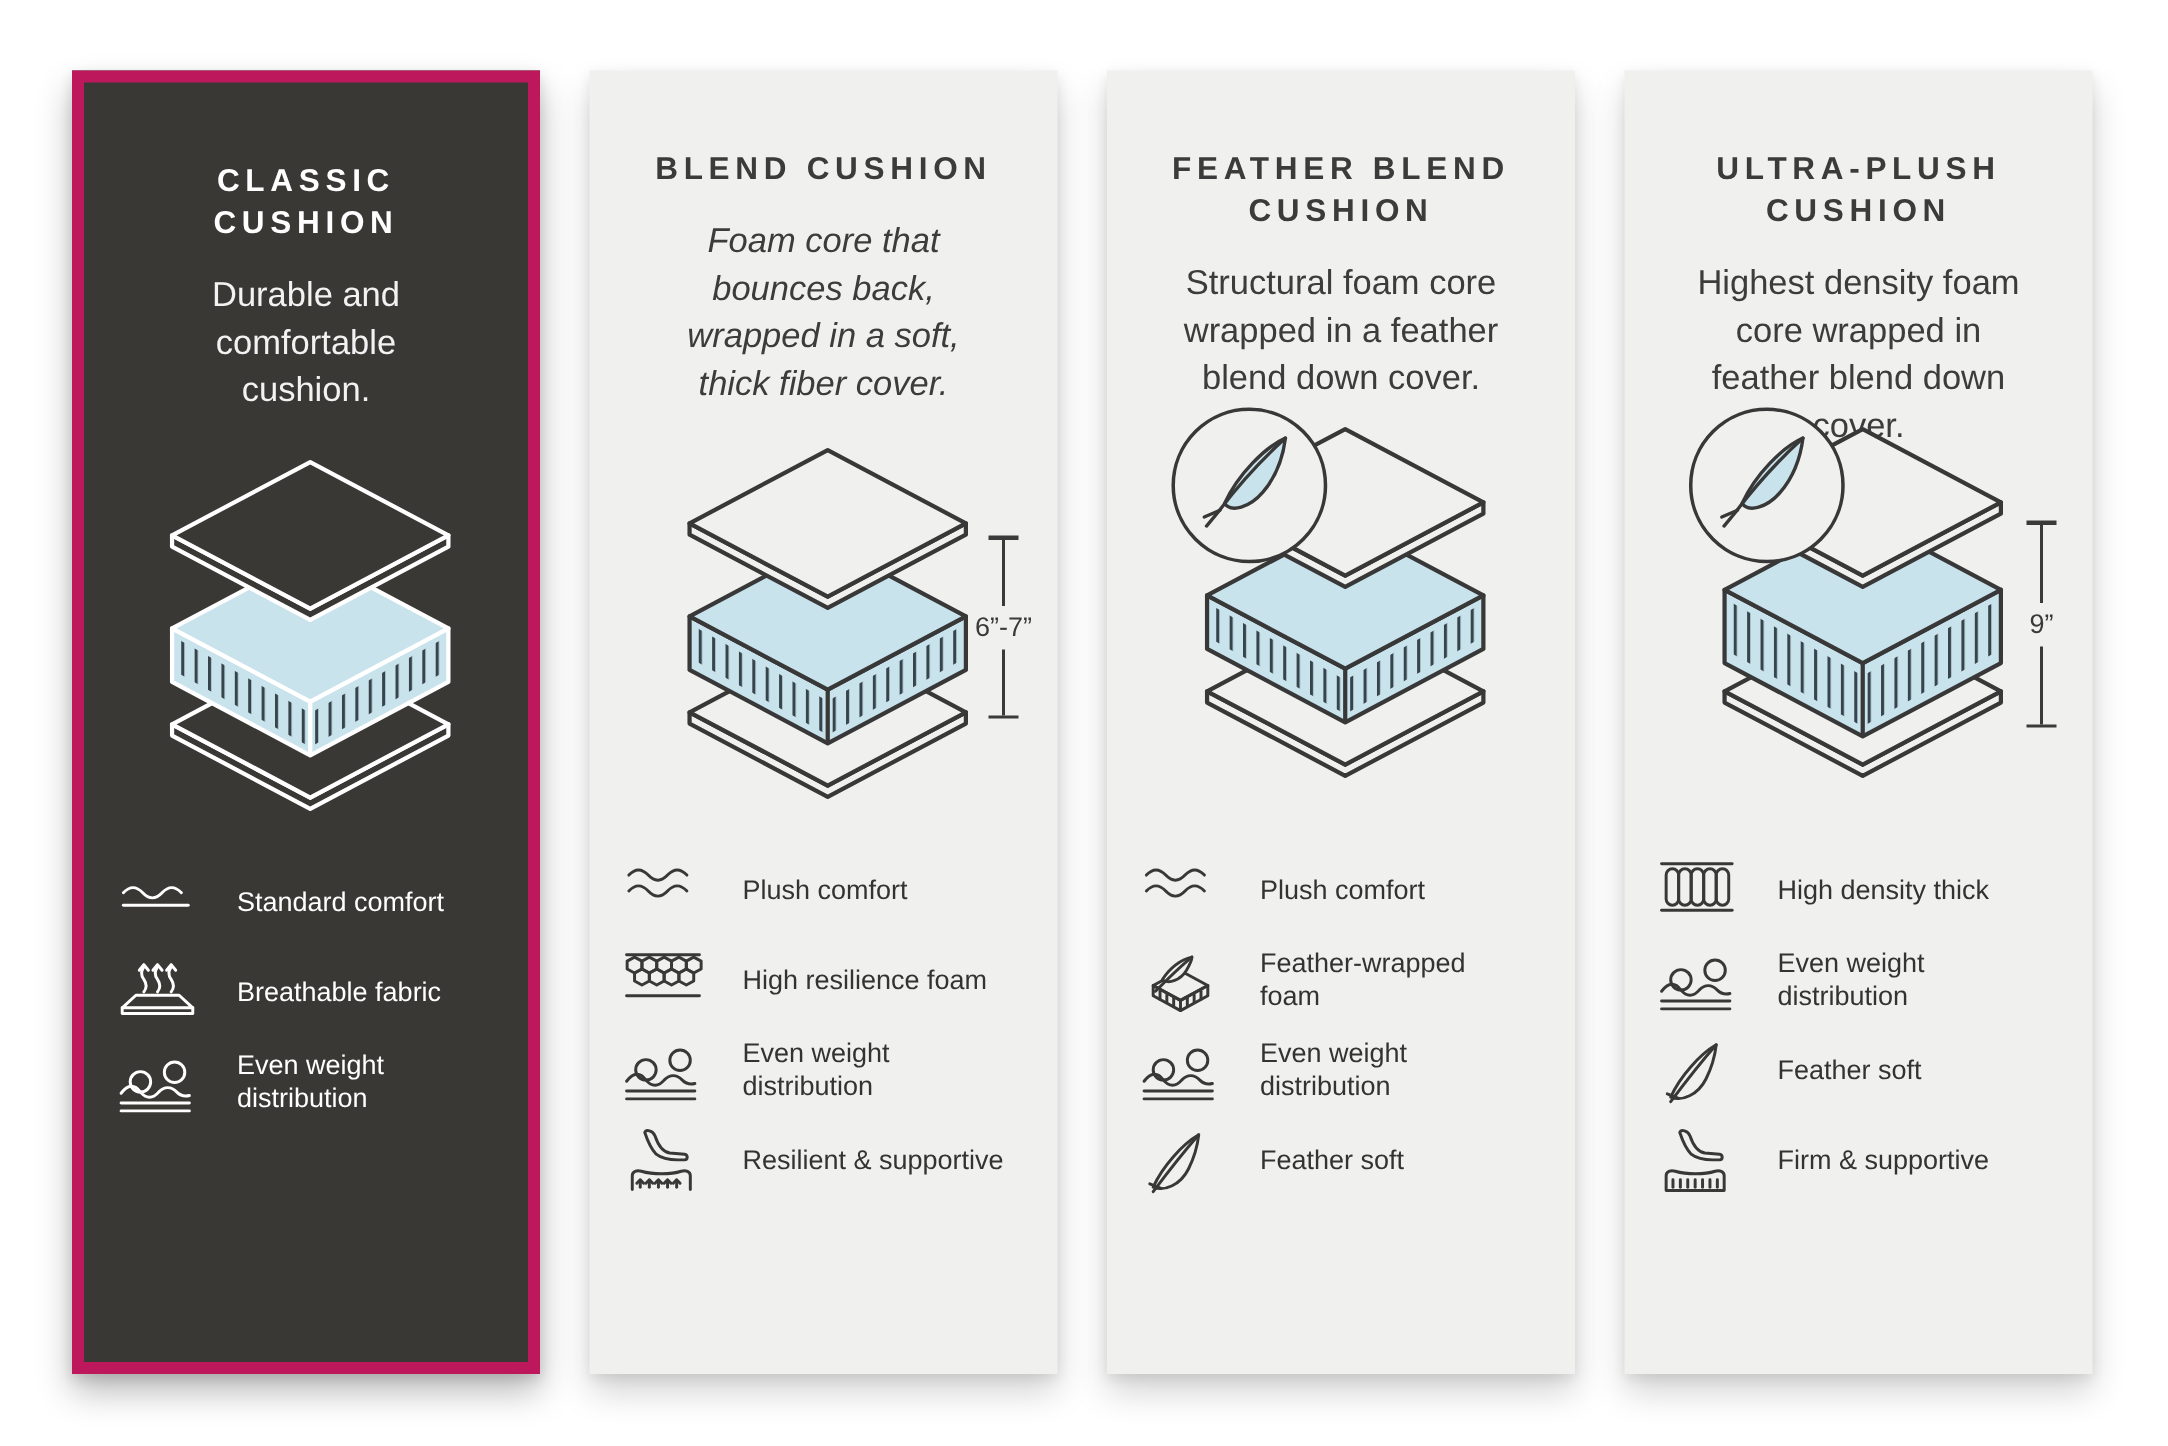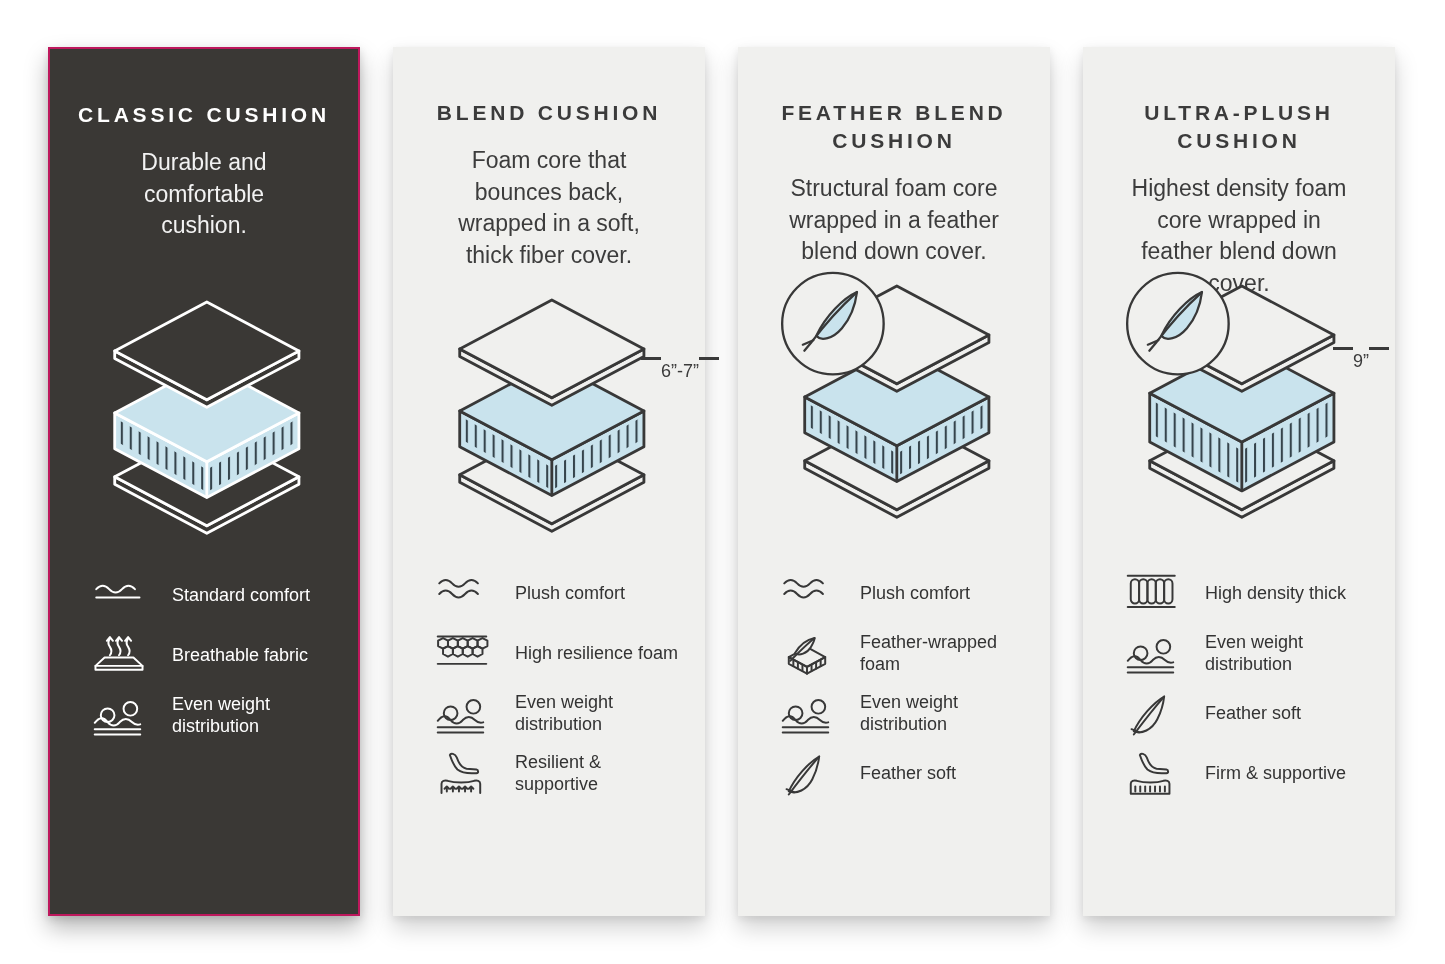--- a/index.html
+++ b/index.html
@@ -10,53 +10,53 @@
   }
   .board{display:flex;gap:33px;padding:47px 0 0 48px;align-items:flex-start;}
   .card{
     --bg:#f0f0ee;
     width:312px;height:869px;background:var(--bg);box-sizing:border-box;
     color:#383838;flex:0 0 auto;
     box-shadow:0 12px 22px rgba(0,0,0,.18), 0 3px 8px rgba(0,0,0,.08);
   }
   .card--dark{
     --bg:#3a3835;
-    background:var(--bg);color:#ffffff;border:2px solid #be185d;
+    background:var(--bg);color:#ffffff;border:8px solid #be185d;
     box-shadow:0 12px 22px rgba(0,0,0,.28), 0 3px 8px rgba(0,0,0,.12);
   }
   .card-header{height:200px;padding:52px 24px 0;box-sizing:border-box;text-align:center;}
   .title{
     font-size:21px;font-weight:700;letter-spacing:3.8px;line-height:1.33;
     margin:0;color:#3b3b3b;
   }
   .card--dark .title{color:#ffffff;}
   .desc{
     font-size:23px;line-height:1.38;margin:18px auto 0;color:#3c3c3c;
   }
   .card--dark .desc{color:#f2f2f2;}
   .card:nth-child(1) .desc{max-width:172px;}
-  .card:nth-child(2) .desc{max-width:212px;}
+  .card:nth-child(2) .desc{max-width:212px;font-style:italic;}
   .card:nth-child(3) .desc{max-width:262px;}
   .card:nth-child(4) .desc{max-width:230px;}
 
   .illo{position:relative;height:325px;display:flex;justify-content:center;align-items:flex-start;padding-top:38px;box-sizing:border-box;}
   .illo--badge{padding-top:24px;}
   .cushion{width:236px;height:250px;display:block;}
 
   .measure{
-    position:absolute;display:flex;align-items:flex-start;
+    position:absolute;display:flex;flex-direction:column;align-items:center;
     color:#3a3a3a;width:56px;
   }
   .card:nth-child(2) .measure{top:110px;right:8px;height:122px;}
   .card:nth-child(4) .measure{top:100px;right:6px;height:138px;}
   .m-cap{width:20px;height:2.5px;background:currentColor;flex:0 0 auto;}
   .m-line{width:2.5px;flex:1;background:currentColor;}
   .m-label{padding:4px 0;font-size:18px;white-space:nowrap;}
 
-  .features{padding:0 16px 0 40px;}
+  .features{padding:0 16px 0 20px;}
   .feature{display:flex;align-items:center;margin-bottom:16px;}
   .f-iconbox{width:58px;flex:0 0 auto;display:flex;justify-content:center;}
   .f-icon{width:56px;height:44px;stroke:currentColor;fill:none;stroke-width:2.6;stroke-linecap:round;stroke-linejoin:round;}
   .f-label{margin-left:24px;font-size:18px;line-height:1.22;width:176px;color:#333333;}
   .card--dark .f-label{color:#ffffff;}
   .defs-svg{position:absolute;width:0;height:0;overflow:hidden;}
 </style>
 </head>
 <body>
 

